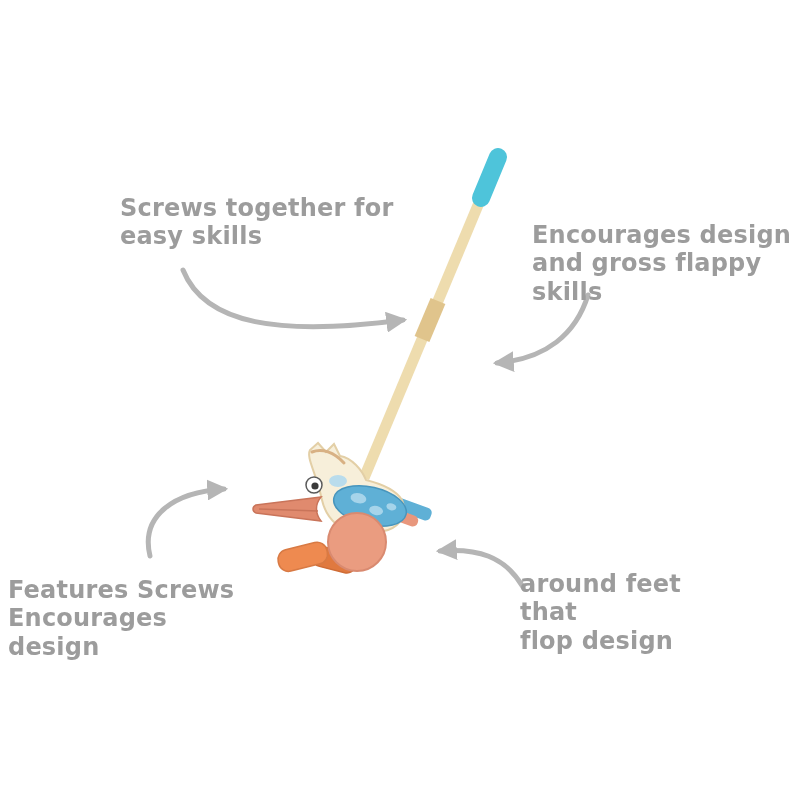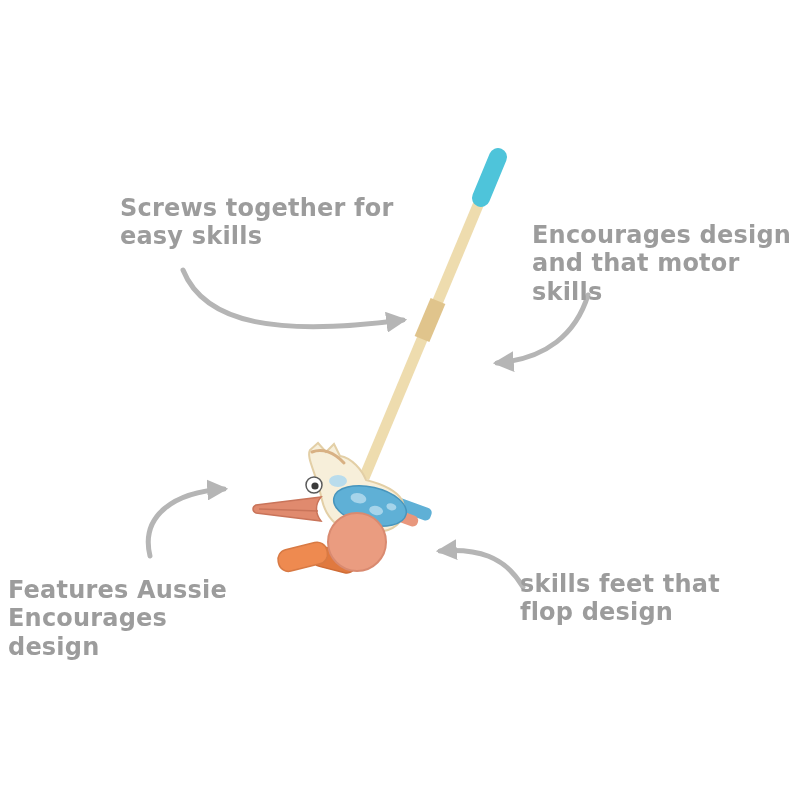--- a/index.html
+++ b/index.html
@@ -103,26 +103,26 @@
     <path d="M523,587 C505,556 477,548 440,551" fill="none" stroke="#b5b5b5" stroke-width="5" stroke-linecap="round" marker-end="url(#arrowhead)"></path>
   </svg>
 
   <div class="note tl">
     <span>Screws together for</span>
     <span>easy skills</span>
   </div>
 
   <div class="note tr">
     <span>Encourages design</span>
-    <span>and that motor skills</span>
+    <span>and gross flappy skills</span>
   </div>
 
   <div class="note bl">
-    <span>Features Aussie</span>
+    <span>Features Screws</span>
     <span>Encourages design</span>
   </div>
 
   <div class="note br">
-    <span>skills feet that</span>
+    <span>around feet that</span>
     <span>flop design</span>
   </div>
 
 </div>
 
 </body></html>

